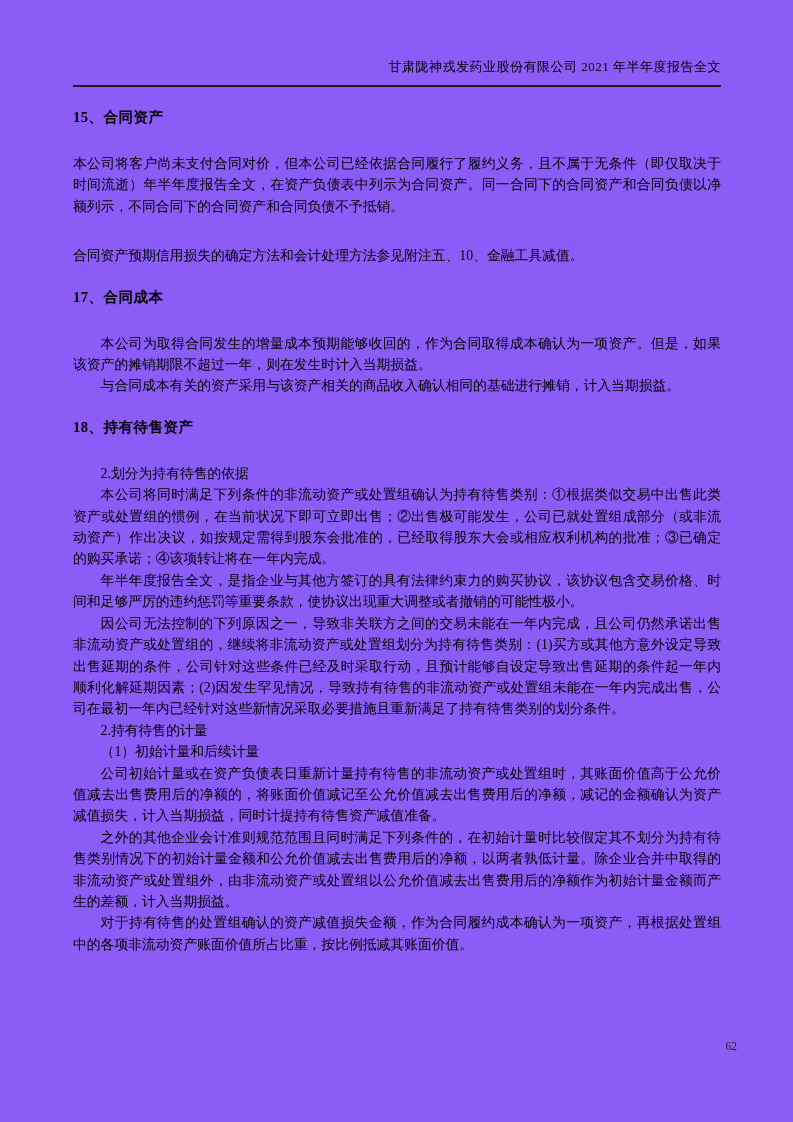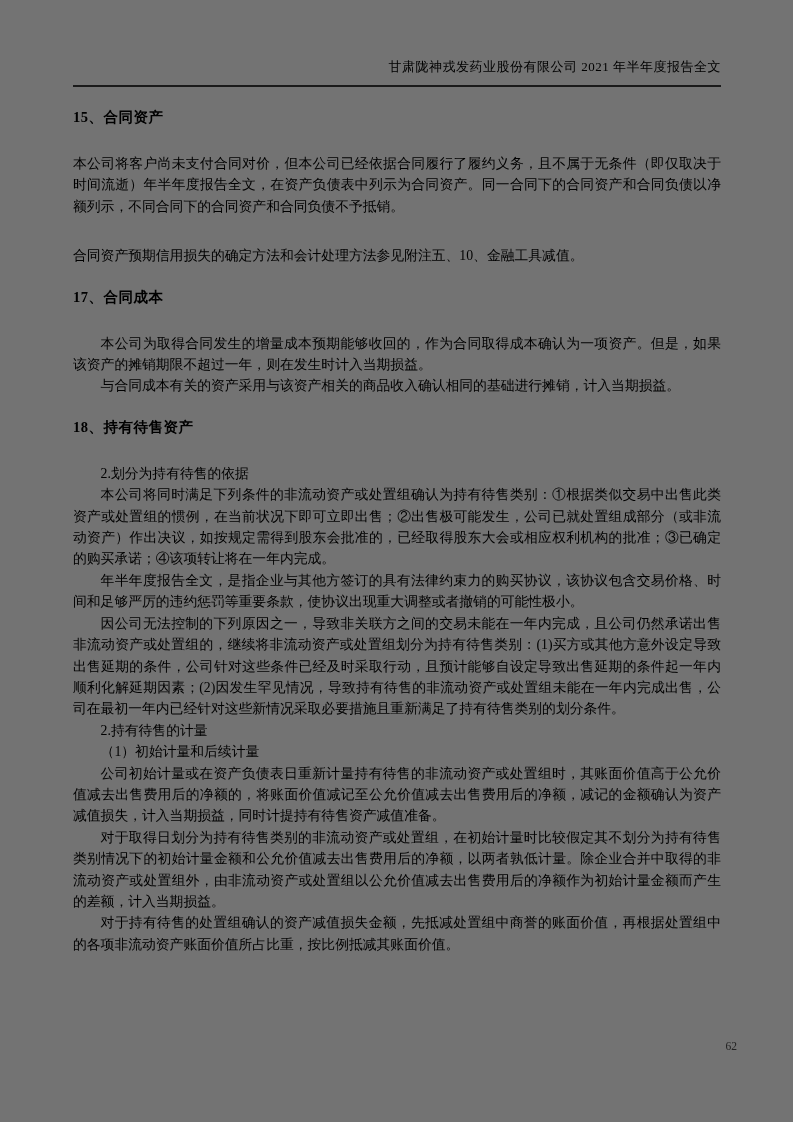--- a/index.html
+++ b/index.html
@@ -10,21 +10,21 @@
     position: relative;
     font-family: "Liberation Serif", "DejaVu Serif", serif;
     color: #000000;
     overflow: hidden;
   }
   .page {
     position: absolute;
     top: 0; left: 0;
     width: 793px;
     height: 1122px;
-    background: #737373;
+    background: #8b5cf6;
     padding: 58px 72px 0 73px;
   }
   .doc-header {
     text-align: right;
     font-size: 13px;
     line-height: 17px;
     padding-bottom: 10px;
     border-bottom: 2px solid #1a1a1a;
     letter-spacing: 0.5px;
   }
@@ -73,20 +73,20 @@
     <p class="para indent">与合同成本有关的资产采用与该资产相关的商品收入确认相同的基础进行摊销，计入当期损益。</p>
 
     <h2 class="section-heading">18、持有待售资产</h2>
     <p class="para indent">2.划分为持有待售的依据</p>
     <p class="para indent">本公司将同时满足下列条件的非流动资产或处置组确认为持有待售类别：①根据类似交易中出售此类资产或处置组的惯例，在当前状况下即可立即出售；②出售极可能发生，公司已就处置组成部分（或非流动资产）作出决议，如按规定需得到股东会批准的，已经取得股东大会或相应权利机构的批准；③已确定的购买承诺；④该项转让将在一年内完成。</p>
     <p class="para indent">年半年度报告全文，是指企业与其他方签订的具有法律约束力的购买协议，该协议包含交易价格、时间和足够严厉的违约惩罚等重要条款，使协议出现重大调整或者撤销的可能性极小。</p>
     <p class="para indent">因公司无法控制的下列原因之一，导致非关联方之间的交易未能在一年内完成，且公司仍然承诺出售非流动资产或处置组的，继续将非流动资产或处置组划分为持有待售类别：(1)买方或其他方意外设定导致出售延期的条件，公司针对这些条件已经及时采取行动，且预计能够自设定导致出售延期的条件起一年内顺利化解延期因素；(2)因发生罕见情况，导致持有待售的非流动资产或处置组未能在一年内完成出售，公司在最初一年内已经针对这些新情况采取必要措施且重新满足了持有待售类别的划分条件。</p>
     <p class="para indent">2.持有待售的计量</p>
     <p class="para indent">（1）初始计量和后续计量</p>
     <p class="para indent">公司初始计量或在资产负债表日重新计量持有待售的非流动资产或处置组时，其账面价值高于公允价值减去出售费用后的净额的，将账面价值减记至公允价值减去出售费用后的净额，减记的金额确认为资产减值损失，计入当期损益，同时计提持有待售资产减值准备。</p>
-    <p class="para indent">对于取得日划分为持有待售类别的非流动资产或处置组，在初始计量时比较假定其不划分为持有待售类别情况下的初始计量金额和公允价值减去出售费用后的净额，以两者孰低计量。除企业合并中取得的非流动资产或处置组外，由非流动资产或处置组以公允价值减去出售费用后的净额作为初始计量金额而产生的差额，计入当期损益。</p>
-    <p class="para indent">对于持有待售的处置组确认的资产减值损失金额，先抵减处置组中商誉的账面价值，再根据处置组中的各项非流动资产账面价值所占比重，按比例抵减其账面价值。</p>
+    <p class="para indent">之外的其他企业会计准则规范范围且同时满足下列条件的，在初始计量时比较假定其不划分为持有待售类别情况下的初始计量金额和公允价值减去出售费用后的净额，以两者孰低计量。除企业合并中取得的非流动资产或处置组外，由非流动资产或处置组以公允价值减去出售费用后的净额作为初始计量金额而产生的差额，计入当期损益。</p>
+    <p class="para indent">对于持有待售的处置组确认的资产减值损失金额，作为合同履约成本确认为一项资产，再根据处置组中的各项非流动资产账面价值所占比重，按比例抵减其账面价值。</p>
 
   </div>
 
   <div class="page-number">62</div>
 
 </div>
 
 </body></html>

